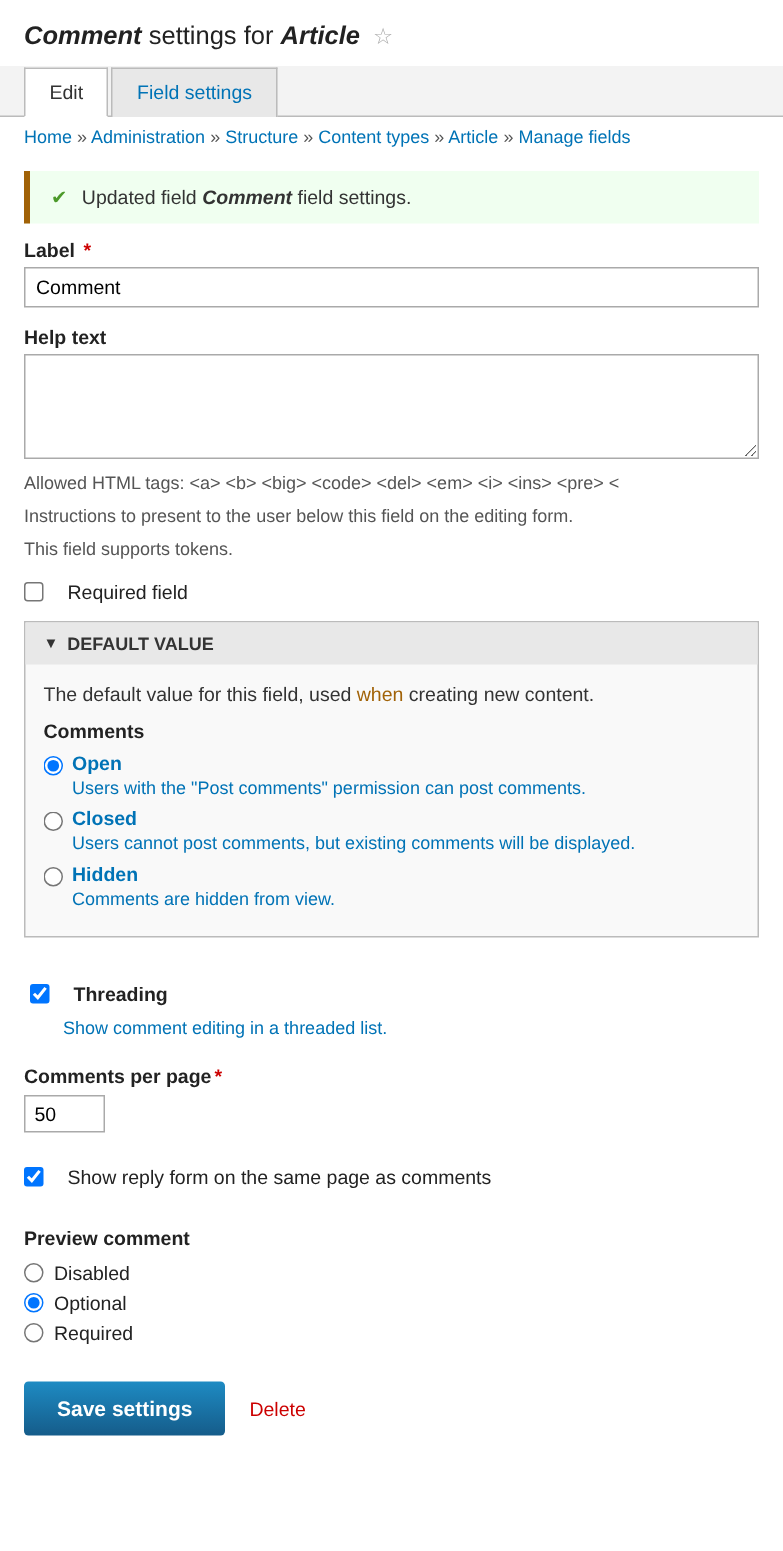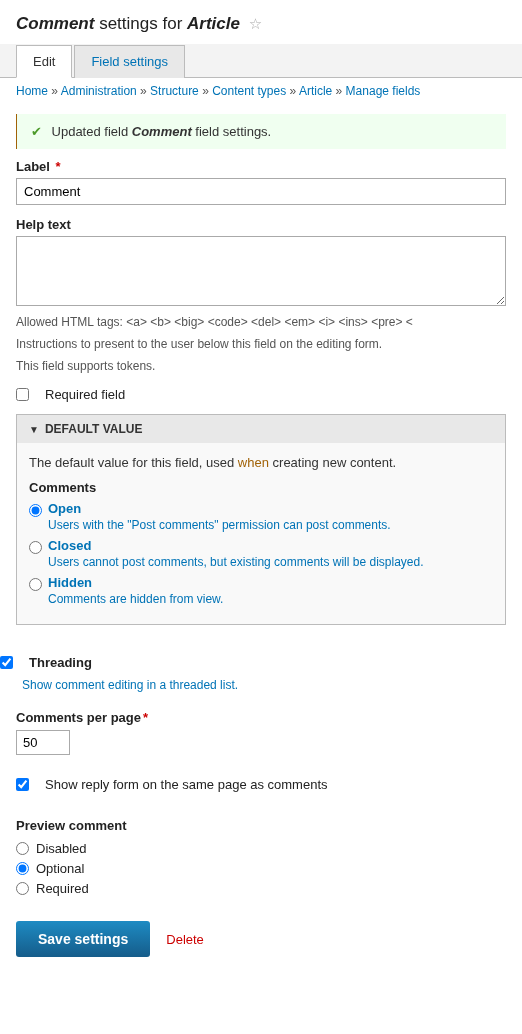--- a/index.html
+++ b/index.html
@@ -47,21 +47,21 @@
       padding: 6px 16px;
       font-size: 12px;
       color: #555;
     }
     .breadcrumb a { color: #0073b6; text-decoration: none; }
     .breadcrumb span { color: #555; }
     .success-message {
       margin: 10px 16px;
       padding: 10px 14px;
       background: #f0fff0;
-      border-left: 1px solid #a16207;
+      border-left: 4px solid #a16207;
       color: #333;
       font-size: 13px;
     }
     .success-message .check { color: #4c9a2a; margin-right: 6px; }
     .success-message em { font-style: italic; font-weight: bold; }
     .form-section { padding: 0 16px; }
     .field-group { margin-bottom: 12px; }
     .field-label {
       font-weight: bold;
       font-size: 13px;
@@ -118,21 +118,21 @@
     .section-body { padding: 12px; }
     .section-desc { font-size: 13px; color: #333; margin-bottom: 10px; }
     .section-desc .highlight { color: #a16207; }
     .comments-label { font-weight: bold; margin-bottom: 6px; font-size: 13px; }
     .radio-option { margin-bottom: 6px; }
     .radio-option label { display: flex; align-items: flex-start; cursor: pointer; }
     .radio-option input[type="radio"] { margin-right: 6px; margin-top: 3px; flex-shrink: 0; }
     .radio-title { font-weight: bold; color: #0073b6; font-size: 13px; }
     .radio-desc { font-size: 12px; color: #0073b6; margin-top: 2px; }
     .radio-block { display: flex; flex-direction: column; }
-    .threading-section { padding: 10px 0; }
+    .threading-section { padding: 10px 20px; }
     .threading-label { font-weight: bold; font-size: 13px; }
     .threading-desc { font-size: 12px; color: #0073b6; margin-left: 22px; margin-top: 2px; }
     .comments-per-page { padding: 8px 16px; }
     .cpp-label { font-weight: bold; font-size: 13px; margin-bottom: 5px; display: flex; align-items: center; }
     .number-input { width: 54px; padding: 4px 6px; border: 1px solid #aaa; font-size: 13px; }
     .show-reply-section { padding: 6px 16px 10px 16px; }
     .preview-section { padding: 8px 16px; }
     .preview-label { font-weight: bold; font-size: 13px; margin-bottom: 8px; }
     .preview-option { margin-bottom: 5px; display: flex; align-items: center; font-size: 13px; }
     .preview-option input[type="radio"] { margin-right: 7px; }

